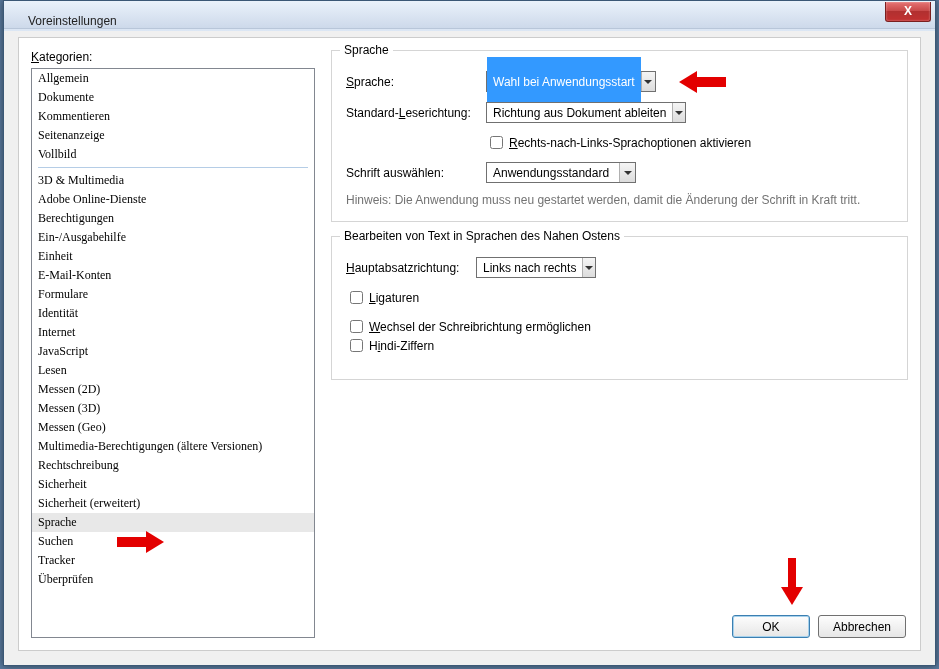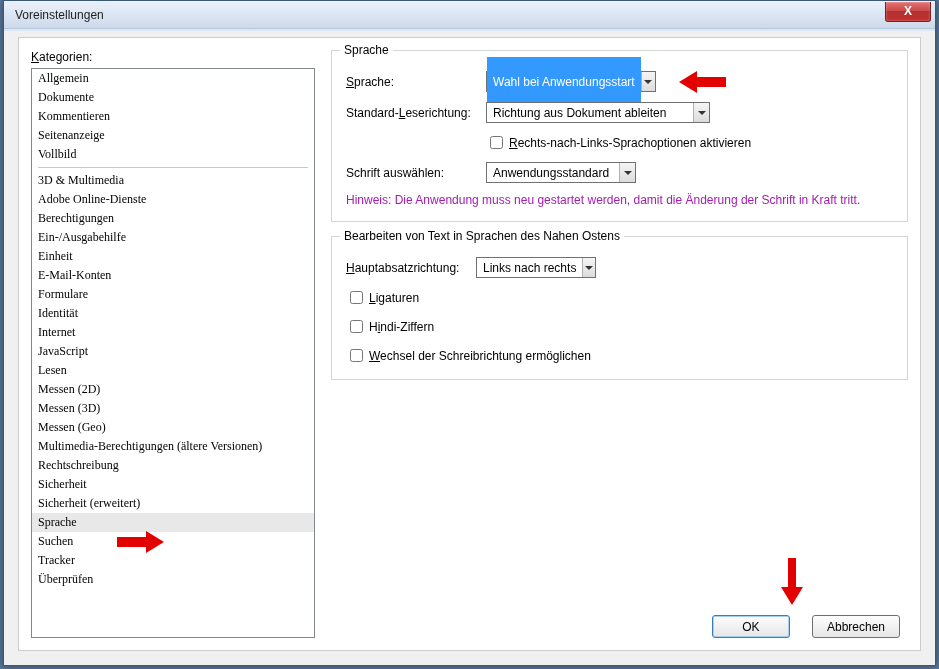--- a/index.html
+++ b/index.html
@@ -16,22 +16,22 @@
     position: absolute;
     top: 0; left: 3px; right: 3px; bottom: 3px;
     background: linear-gradient(180deg,#e8eff8 0,#dbe6f4 30px,#f0f0f0 30px,#f0f0f0 100%);
     border: 1px solid #3b5876;
     box-shadow: 0 0 8px rgba(0,0,0,.5);
   }
   .titlebar {
     height: 28px;
     background: linear-gradient(180deg,#eaf2fb,#cdd9ea);
     border-bottom: 1px solid #b8c6d9;
-    display: flex; align-items: center;
-    padding-left: 11px;
+    display: flex; align-items: flex-end;
+    padding-left: 24px;
     position: relative;
   }
   .titlebar-text { color:#222; }
   .close-btn {
     position: absolute; right: 4px; top: 1px;
     width: 46px; height: 20px;
     background: linear-gradient(180deg,#e57373,#c94a4a 45%,#b03030 46%,#c23030);
     border: 1px solid #7a1f1f;
     border-top: none;
     border-radius: 0 0 3px 3px;
@@ -129,25 +129,25 @@
     border-right: 4px solid transparent;
     border-top: 4px solid #333;
   }
   .checkbox-row {
     display: flex; align-items: center;
     margin-bottom: 10px;
     padding-left: 140px;
   }
   .checkbox-row.noindent { padding-left: 0; align-items: center; }
   .chk { width: 13px; height: 13px; margin-right: 6px; }
-  .hint { color: #a21caf; margin-top: 4px; font-size: 12px;}
+  .hint { color: #737373; margin-top: 4px; font-size: 12px;}
   .buttons {
     position: absolute;
-    right: 8px; bottom: 0;
-    display: flex; gap: 22px; margin-top: 35px;
+    right: 2px; bottom: 0;
+    display: flex; gap: 8px; margin-top: 35px;
   }
   .btn {
     min-width: 78px;
     height: 23px;
     border: 1px solid #707070;
     background: linear-gradient(180deg,#fdfdfd,#e6e6e6);
     border-radius: 3px;
     cursor: pointer;
     padding: 0 14px;
     font-size: 12px;
@@ -246,21 +246,21 @@
           <span class="form-label"><u>S</u>prache:</span>
           <span class="dropdown highlight" style="width:170px">
             <span class="dd-text">Wahl bei Anwendungsstart</span>
             <span class="dd-arrow"></span>
           </span>
           <span class="arrow-right flip" style="position:relative;margin-left:20px"></span>
         </div>
 
         <div class="form-row">
           <span class="form-label">Standard-<u>L</u>eserichtung:</span>
-          <span class="dropdown" style="width:224px">
+          <span class="dropdown" style="width:200px">
             <span class="dd-text">Richtung aus Dokument ableiten</span>
             <span class="dd-arrow"></span>
           </span>
         </div>
 
         <div class="checkbox-row noindent" style="padding-left:0;margin-left:140px">
           <input type="checkbox" class="chk" style="">
           <span><u>R</u>echts-nach-Links-Sprachoptionen aktivieren</span>
         </div>
 
@@ -283,27 +283,27 @@
           <span class="dropdown" style="width:120px">
             <span class="dd-text">Links nach rechts</span>
             <span class="dd-arrow"></span>
           </span>
         </div>
 
         <div class="checkbox-row noindent">
           <input type="checkbox" class="chk" style="">
           <span><u>L</u>igaturen</span>
         </div>
+        <div class="checkbox-row noindent" style="margin-bottom:0">
+          <input type="checkbox" class="chk" style="">
+          <span><u>W</u>echsel der Schreibrichtung ermöglichen</span>
+        </div>
         <div class="checkbox-row noindent">
           <input type="checkbox" class="chk" style="">
           <span>H<u>i</u>ndi-Ziffern</span>
-        </div>
-        <div class="checkbox-row noindent" style="margin-bottom:0">
-          <input type="checkbox" class="chk" style="">
-          <span><u>W</u>echsel der Schreibrichtung ermöglichen</span>
         </div>
       </div>
 
       <div class="buttons">
         <button class="btn default">OK</button>
         <button class="btn">Abbrechen</button>
       </div>
 
       <span class="arrow-down" style="right:106px;bottom:30px"></span>
     </div>

